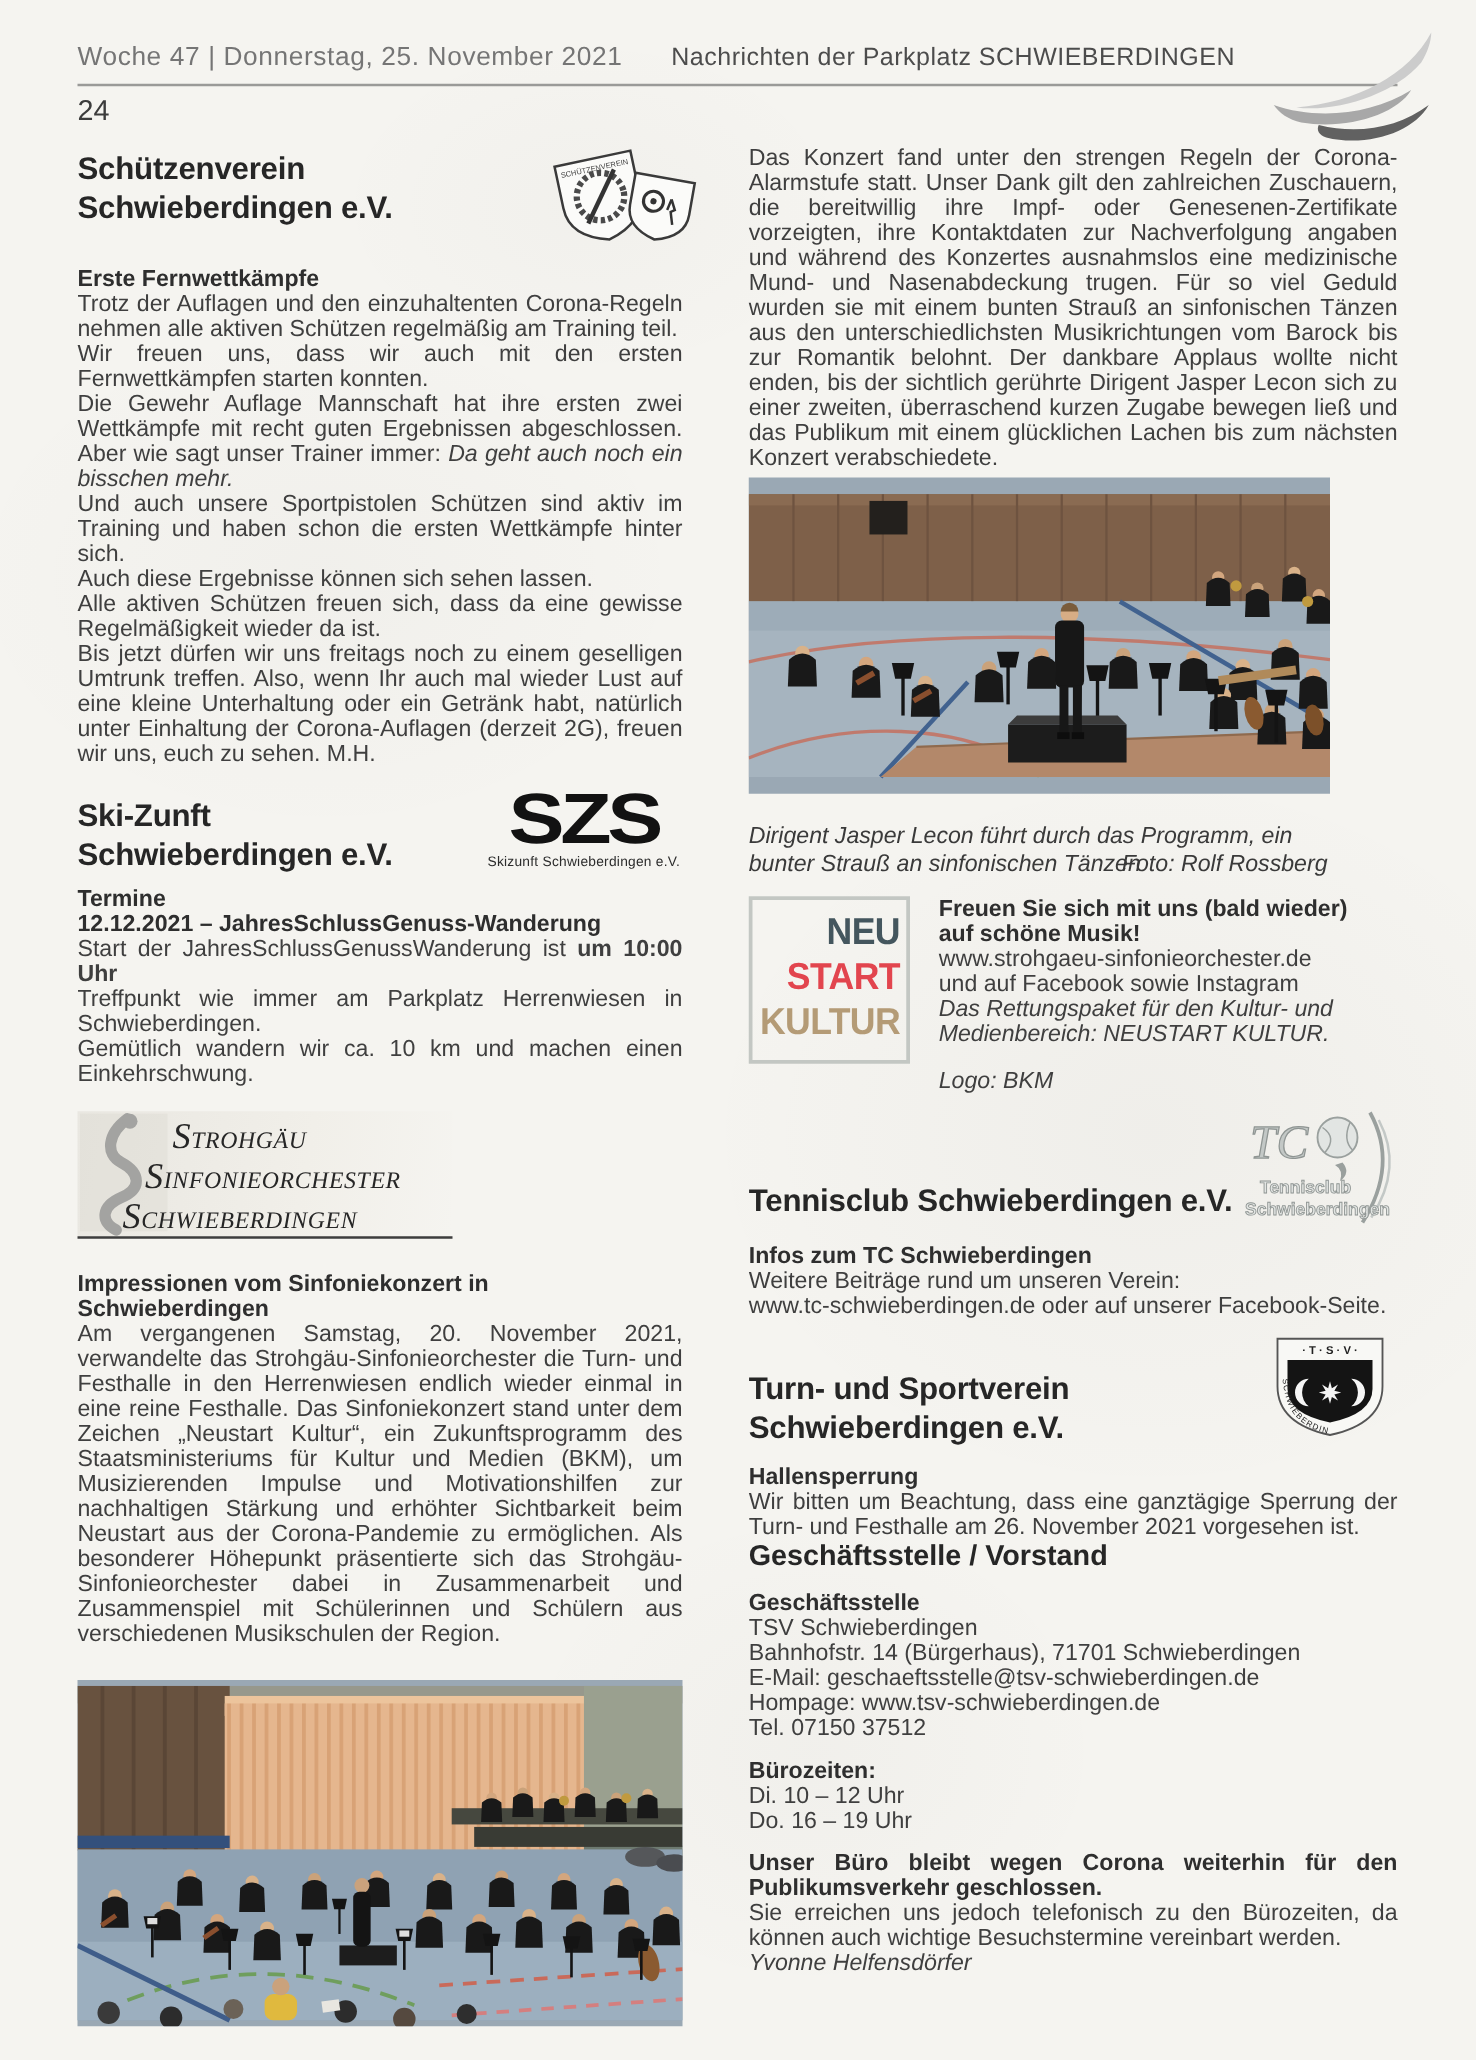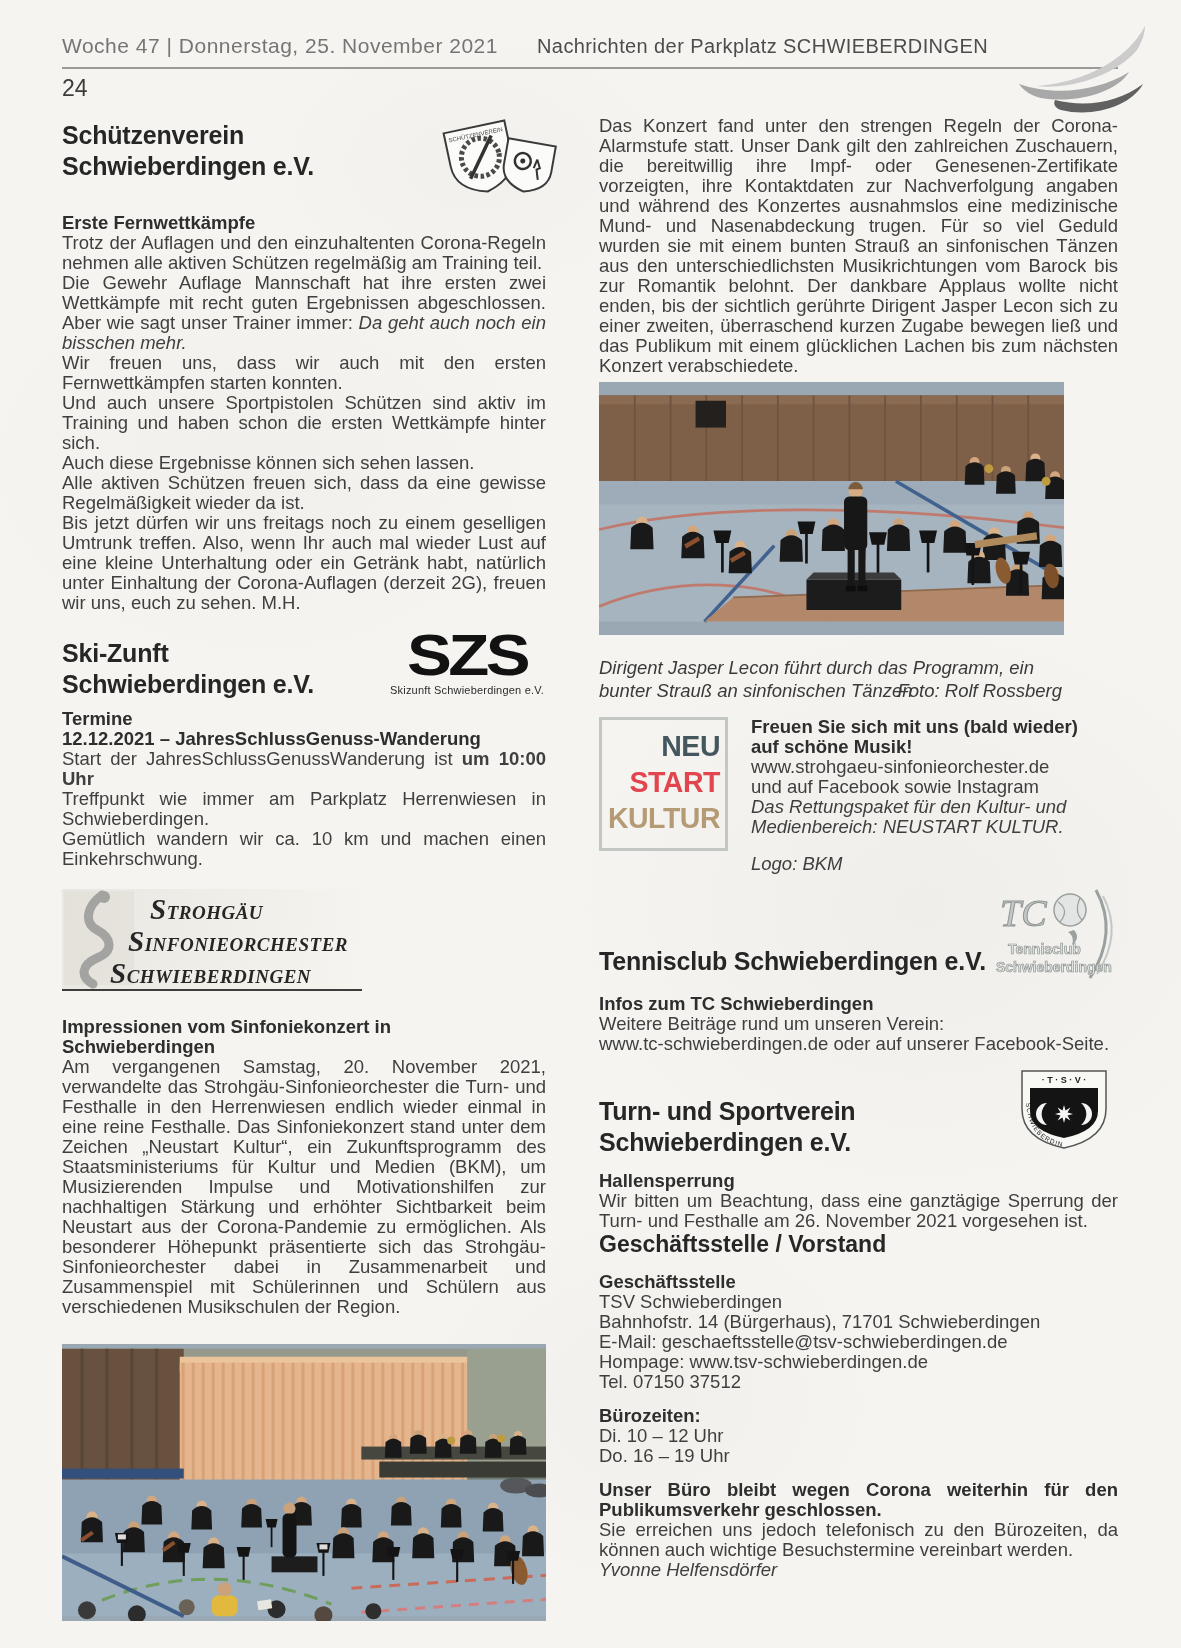--- a/index.html
+++ b/index.html
@@ -41,21 +41,21 @@
   .caption{position:relative;font-size:18.5px;line-height:23px;font-style:italic;color:#3a3a3a;text-align:left;}
   .caption .credit{position:absolute;right:2px;bottom:0;font-style:italic;}
   .headrow{position:relative;}
   
   .schuetz-logo{position:absolute;top:-6px;right:-14px;width:130px;height:92px;}
   .szs-wrap{position:absolute;top:-10px;right:-10px;width:178px;text-align:center;}
   .szs-text{font-weight:900;font-size:57px;line-height:54px;color:#121212;letter-spacing:-3px;transform:scaleX(1.18);transform-origin:center;}
   .szs-cap{font-size:11px;color:#2c2c2c;margin-top:2px;letter-spacing:.2px;}
   .strohg{position:relative;width:300px;height:100px;border-bottom:2px solid #3d3d3d;margin-top:20px;background:linear-gradient(100deg,#e9e7e1 0%,#f1efe9 60%,#f5f4f0 100%);}
   .strohg svg{position:absolute;left:2px;top:0;height:100px;width:78px;}
-  .strohg-lines{position:absolute;left:48px;top:6px;font-family:"Liberation Serif",serif;font-style:italic;font-weight:bold;color:#262626;}
+  .strohg-lines{position:absolute;left:36px;top:6px;font-family:"Liberation Serif",serif;font-style:italic;font-weight:normal;color:#262626;}
   .strohg-lines div{font-size:19px;line-height:29px;text-transform:uppercase;letter-spacing:.5px;white-space:nowrap;}
   .strohg-lines div::first-letter{font-size:29px;}
   .sl1{margin-left:40px;}
   .sl2{margin-left:18px;}
   .sl3{margin-left:0;}
   .neu-row{display:flex;margin-top:15px;}
   .neu-box{flex:none;width:129px;height:134px;border:3px solid #c3c7c3;box-sizing:border-box;text-align:right;padding:8px 5px 0 0;}
   .neu-box div{font-weight:800;font-size:30px;line-height:36px;letter-spacing:-.5px;transform:scaleX(.95);transform-origin:right;}
   .neu-1{color:#44565e;}
   .neu-2{color:#e2454e;}
@@ -103,22 +103,22 @@
           <path d="M74 28 H122 V54 Q122 72 98 78 Q74 72 74 54 Z" fill="#fbfbf9" stroke="#3a3a3a" stroke-width="2"></path>
           <circle cx="92" cy="48" r="8" fill="none" stroke="#333" stroke-width="2.5"></circle>
           <circle cx="92" cy="48" r="2.5" fill="#333"></circle>
           <path d="M106 44 l4 8 l-3 2 l3 10 M106 44 l-2 9" stroke="#333" stroke-width="2" fill="none"></path>
         </g>
       </svg>
     </div>
 
     <p class="sub nojust" style="margin-top:31px;">Erste Fernwettkämpfe</p>
     <p>Trotz der Auflagen und den einzuhaltenten Corona-Regeln nehmen alle aktiven Schützen regelmäßig am Training teil.</p>
+    <p>Wir freuen uns, dass wir auch mit den ersten Fernwettkämpfen starten konnten.</p>
     <p><span>Die Gewehr Auflage Mannschaft hat ihre ersten zwei Wettkämpfe mit recht guten Ergebnissen abgeschlossen. Aber wie sagt unser Trainer immer: </span><span class="it">Da geht auch noch ein bisschen mehr.</span></p>
-    <p>Wir freuen uns, dass wir auch mit den ersten Fernwettkämpfen starten konnten.</p>
     <p>Und auch unsere Sportpistolen Schützen sind aktiv im Training und haben schon die ersten Wettkämpfe hinter sich.</p>
     <p class="nojust">Auch diese Ergebnisse können sich sehen lassen.</p>
     <p>Alle aktiven Schützen freuen sich, dass da eine gewisse Regelmäßigkeit wieder da ist.</p>
     <p>Bis jetzt dürfen wir uns freitags noch zu einem geselligen Umtrunk treffen. Also, wenn Ihr auch mal wieder Lust auf eine kleine Unterhaltung oder ein Getränk habt, natürlich unter Einhaltung der Corona-Auflagen (derzeit 2G), freuen wir uns, euch zu sehen. M.H.</p>
 
     <div class="headrow" style="margin-top:25px;">
       <div class="sec-head">Ski-Zunft</div>
       <div class="sec-head">Schwieberdingen e.V.</div>
       <div class="szs-wrap">
         <div class="szs-text">SZS</div>

